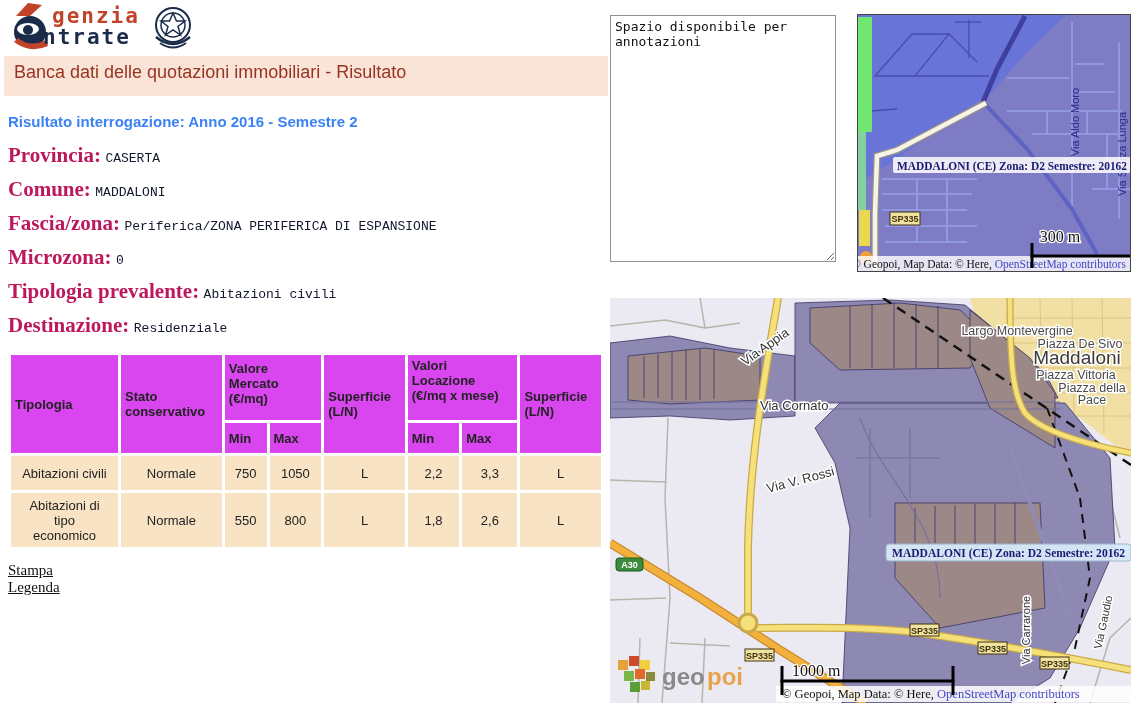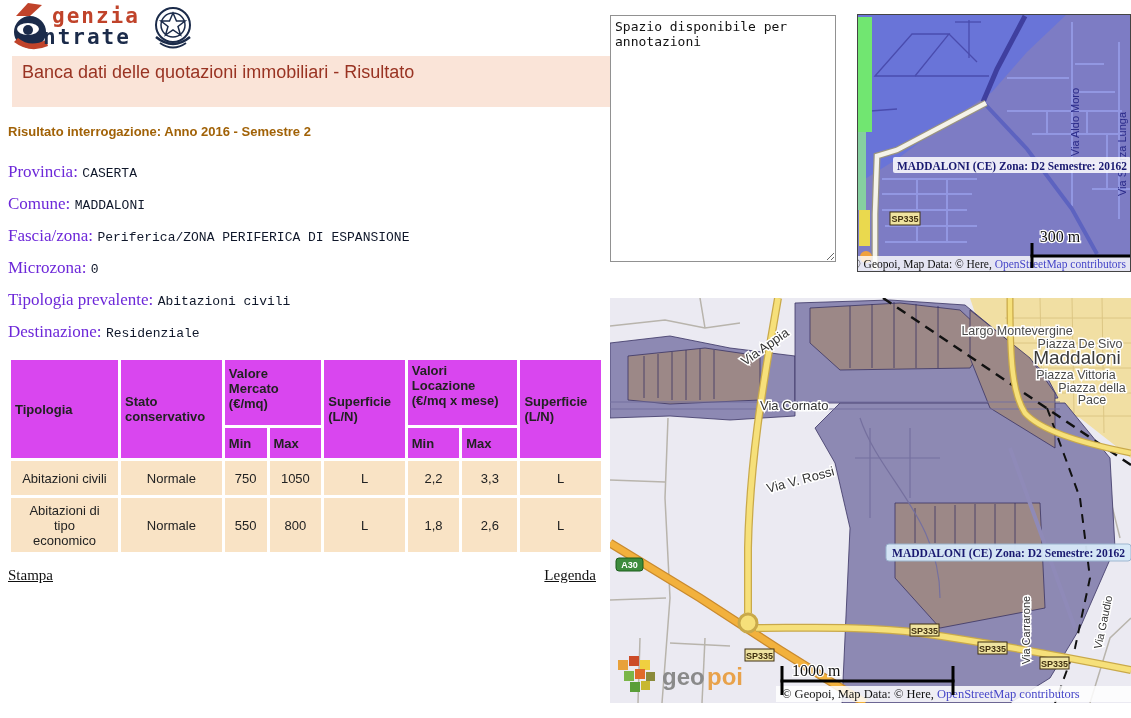--- a/index.html
+++ b/index.html
@@ -7,31 +7,31 @@
         font-family:"Liberation Sans",sans-serif;}
   
   .left-col{position:absolute;left:0;top:0;width:604px;}
   .logo-row{position:relative;height:54px;}
   .logo-mark{position:absolute;left:8px;top:2px;}
   .logo-text-top{position:absolute;left:52px;top:4px;font-family:"DejaVu Sans Mono",monospace;
         font-weight:bold;font-size:21px;letter-spacing:2px;color:#c0432a;}
   .logo-text-bottom{position:absolute;left:43px;top:25px;font-family:"DejaVu Sans Mono",monospace;
         font-weight:bold;font-size:21px;letter-spacing:2px;color:#1b2b4a;}
   .emblem{position:absolute;left:150px;top:3px;}
-  .title-bar{margin:2px 0 0 12px;width:594px;background:#fae4d8;color:#993322;
-        font-size:18px;padding:6px 0 24px 10px;}
-  .result-heading{margin:17px 0 26px 8px;font-size:13px;font-weight:bold;color:#a16207;}
+  .title-bar{margin:2px 0 0 4px;width:594px;background:#fae4d8;color:#993322;
+        font-size:18px;padding:6px 0 13px 10px;}
+  .result-heading{margin:17px 0 18px 8px;font-size:15px;font-weight:bold;color:#3b82f6;}
   .field{margin:0 0 16px 8px;line-height:14px;}
-  .flabel{font-family:"Liberation Serif",serif;font-weight:normal;font-size:17px;color:#6d28d9;}
+  .flabel{font-family:"Liberation Serif",serif;font-weight:bold;font-size:21px;color:#be185d;}
   .fvalue{font-size:13px;color:#0f172a;font-family:Liberation Mono, monospace;}
   table.quot{margin:6px 0 0 8px;border-collapse:separate;border-spacing:3px;background:#fff;}
   table.quot td{font-size:13px;color:#222;}
   td.hd{background:#d946ef;font-weight:bold;padding:3px 4px;vertical-align:middle;}
   td.dt{background:#f9e3c5;text-align:center;vertical-align:middle;padding:2px 4px;}
-  .links-row{display:flex;justify-content:space-between;width:588px;margin:12px 0 0 8px;}
+  .links-row{display:flex;justify-content:space-between;width:588px;margin:12px 0 0 8px;flex-direction:column;}
   .links-row a{font-family:"Liberation Serif",serif;font-size:15px;color:#111;
         text-decoration:underline;cursor:pointer;}
   
   .annot{position:absolute;left:610px;top:15px;width:226px;height:247px;resize:both;
         border:1px solid #919191;font-family:"DejaVu Sans Mono",monospace;font-size:13px;
         padding:3px 4px;color:#111;box-sizing:border-box;}
   .map-small{position:absolute;left:857px;top:14px;width:274px;height:258px;overflow:hidden;}
   .map-large{position:absolute;left:610px;top:298px;width:521px;height:405px;overflow:hidden;}
   svg text{font-family:"Liberation Sans",sans-serif;}
   .serifTxt{font-family:"Liberation Serif",serif;}

